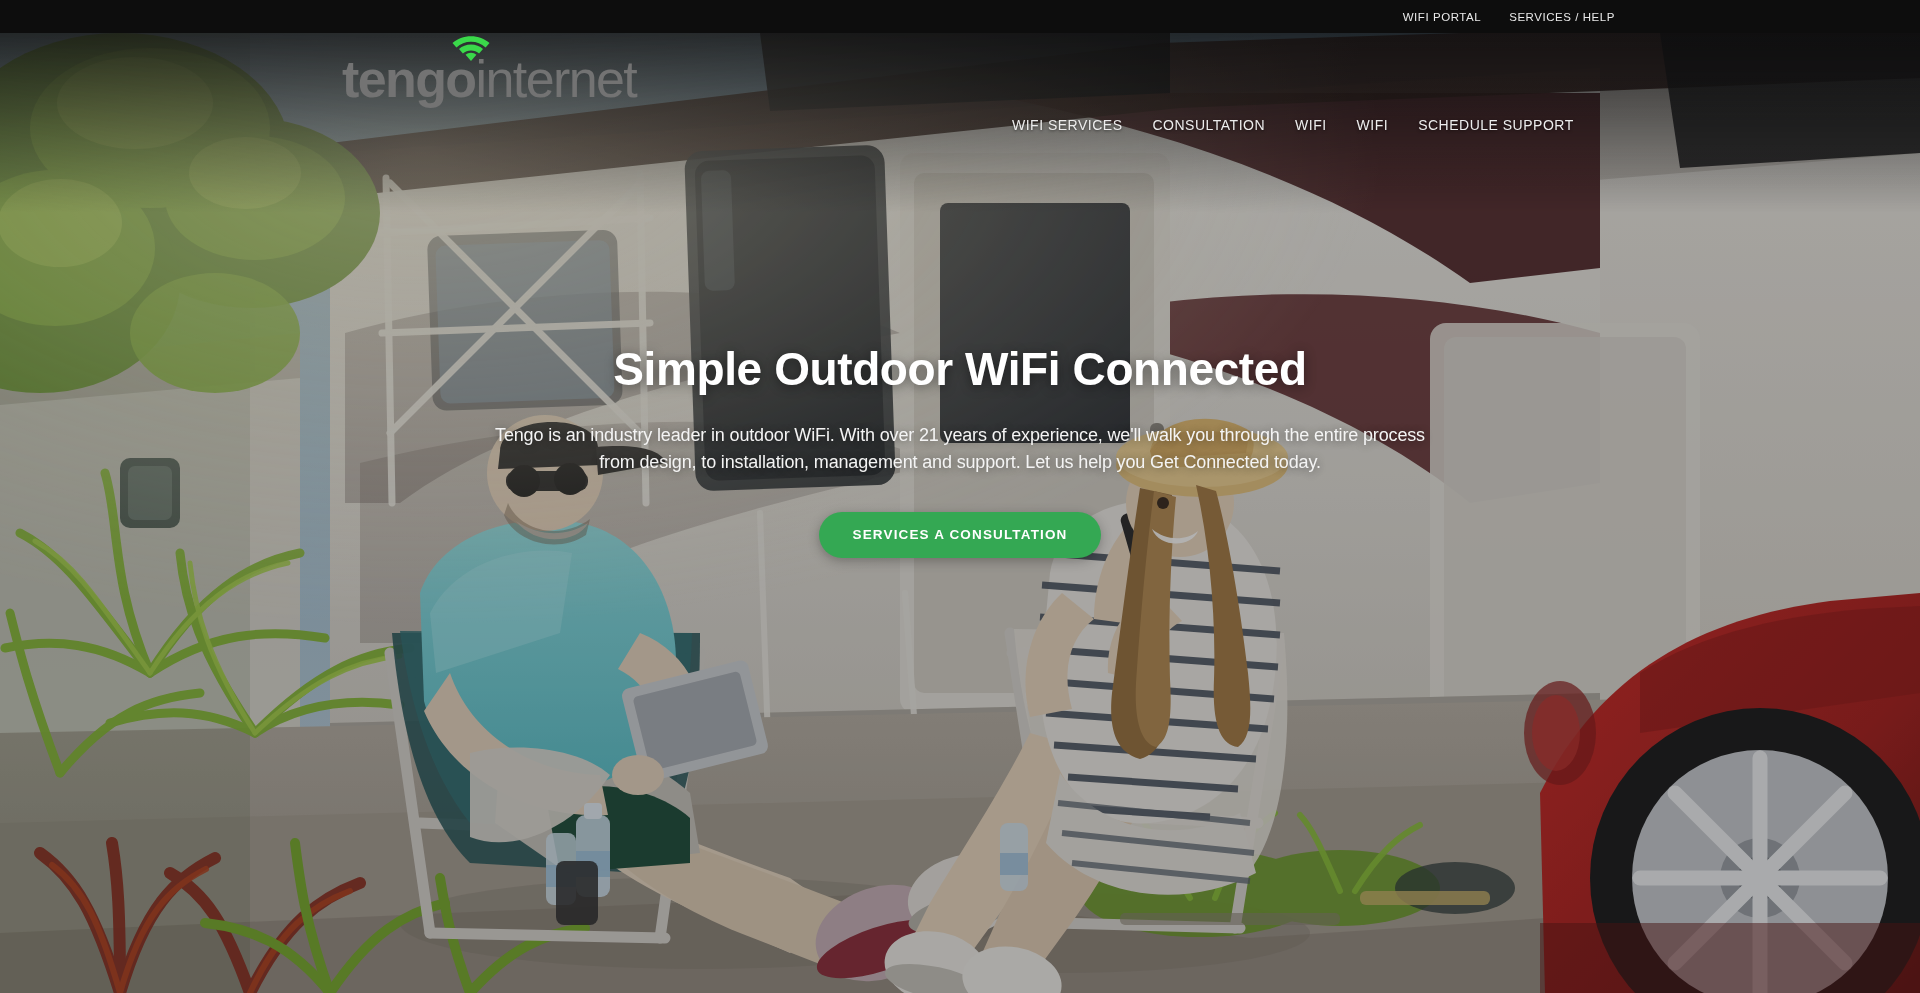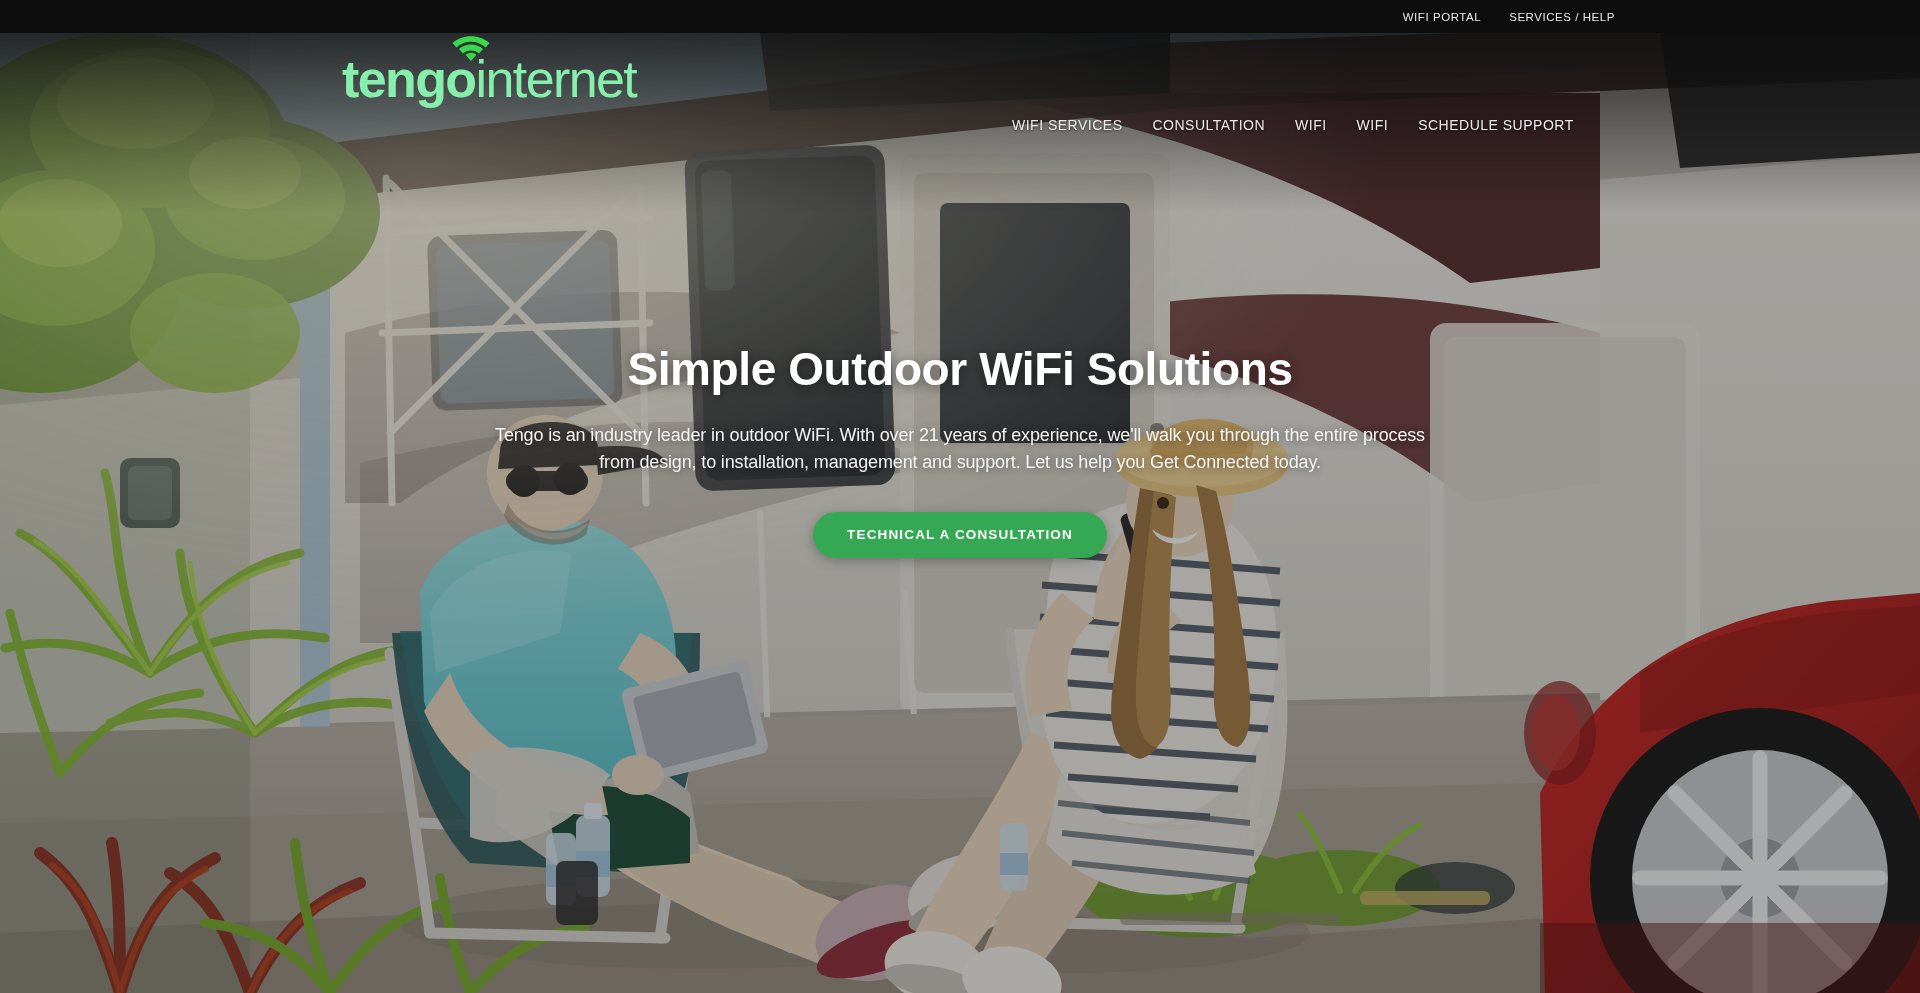--- a/index.html
+++ b/index.html
@@ -41,21 +41,21 @@
     position:absolute; top:33px; left:0; width:1920px; height:105px;
     z-index:30; display:flex; align-items:flex-end;
   }
   .brand{
     position:absolute; left:342px; top:20px;
     display:block; cursor:pointer; text-decoration:none;
     line-height:1;
   }
   .brand-wordmark{
     font-size:52px; letter-spacing:-1.6px;
-    color:#86efac; white-space:nowrap; line-height:1;
+    color:#737373; white-space:nowrap; line-height:1;
     font-family:"Liberation Sans", sans-serif;
   }
   .brand-wordmark .b1{ font-weight:700; }
   .brand-wordmark .b2{ font-weight:400; }
   .wifi-mark{
     position:absolute; left:108px; top:-22px;
     width:42px; height:30px;
   }
 
   .mainnav{
@@ -461,19 +461,19 @@
     <a class="nav-link" href="#">WIFI SERVICES</a>
     <a class="nav-link" href="#">CONSULTATION</a>
     <a class="nav-link" href="#">WIFI</a>
     <a class="nav-link" href="#">WIFI</a>
     <a class="nav-link" href="#">SCHEDULE SUPPORT</a>
   </nav>
 </div>
 
 <div class="hero-content">
   <div class="hero-inner">
-    <h1 class="hero-title">Simple Outdoor WiFi Solutions</h1>
+    <h1 class="hero-title">Simple Outdoor WiFi Connected</h1>
     <p class="hero-sub">Tengo is an industry leader in outdoor WiFi. With over 21 years of experience, we'll walk you through the entire process from design, to installation, management and support. Let us help you Get Connected today.</p>
     <div class="cta-wrap">
-      <button class="cta-button" type="button">TECHNICAL A CONSULTATION</button>
+      <button class="cta-button" type="button">SERVICES A CONSULTATION</button>
     </div>
   </div>
 </div>
 
 </body></html>

